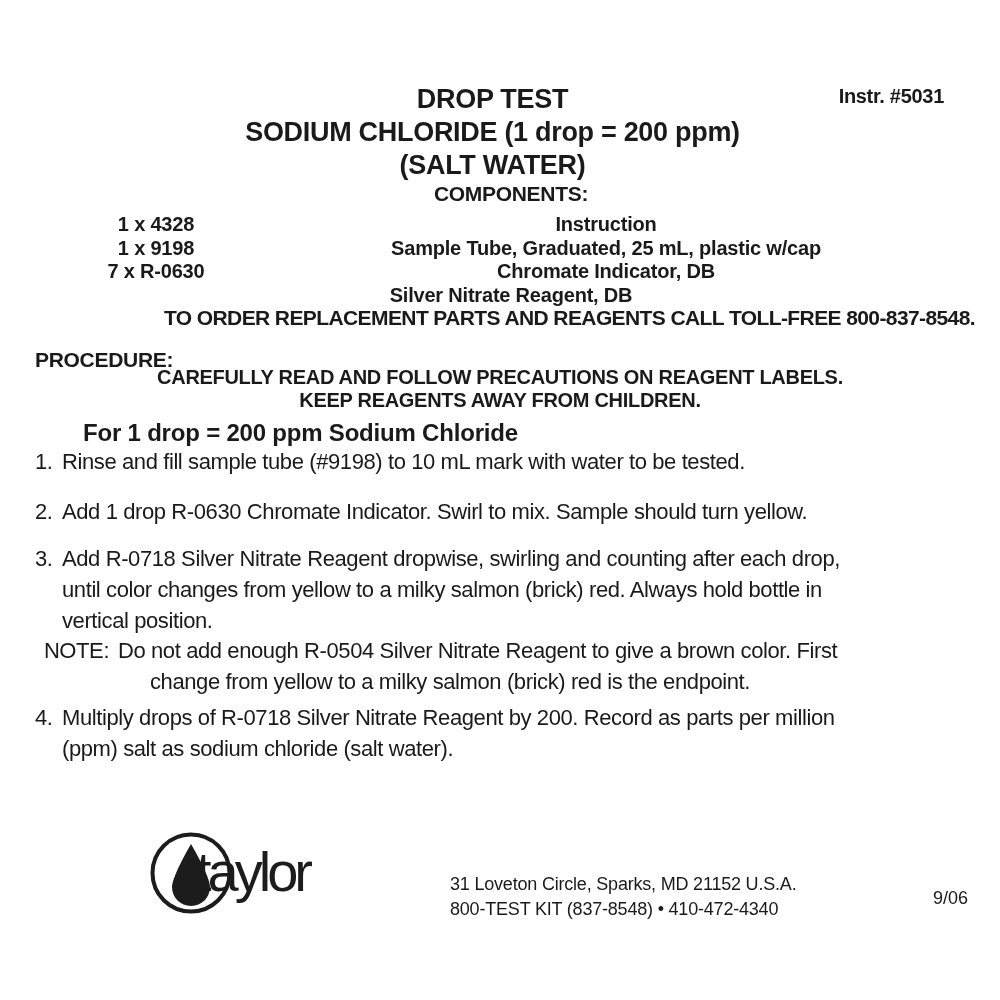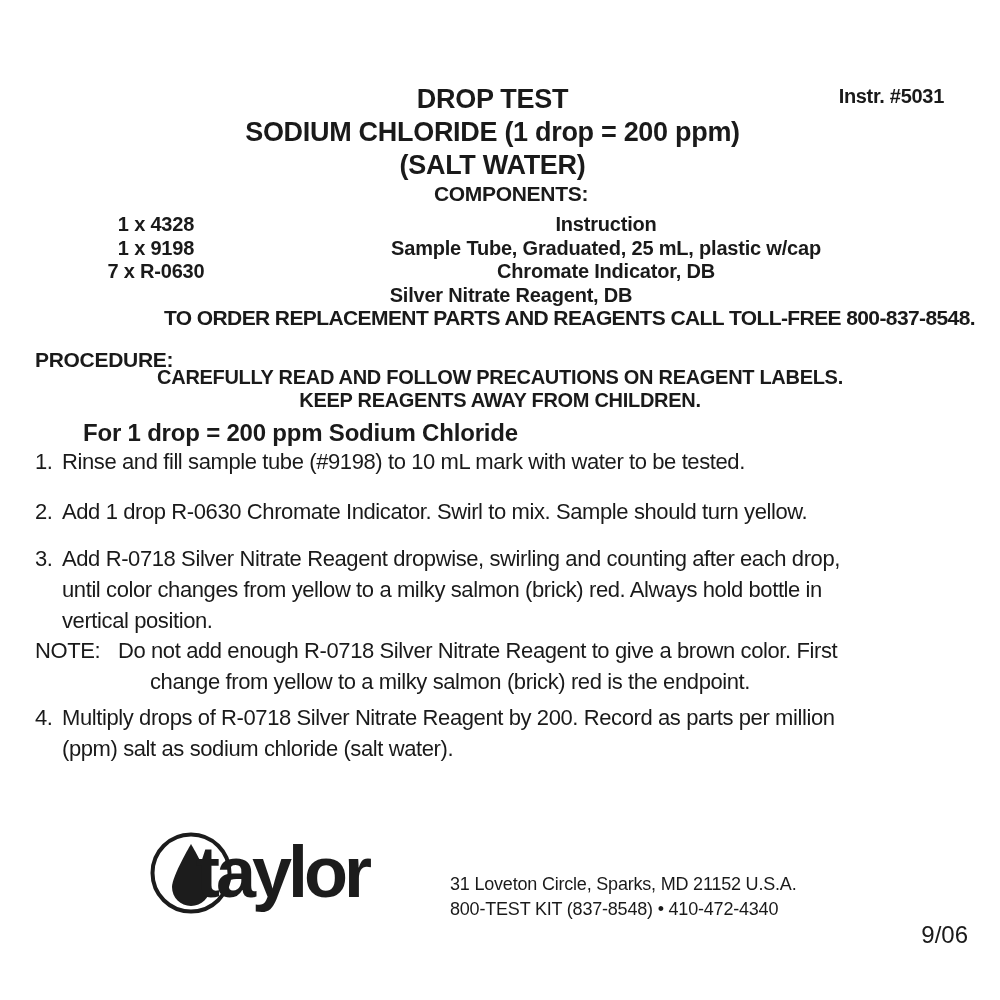--- a/index.html
+++ b/index.html
@@ -60,35 +60,35 @@
     position: absolute; left: 35px; width: 935px;
     display: flex; font-size: 22px; line-height: 31px; letter-spacing: -0.4px;
   }
   .step-num { flex: 0 0 27px; }
   .step-text { flex: 1; white-space: pre-line; }
   .step-1 { top: 446px; }
   .step-2 { top: 496px; }
   .step-3 { top: 543px; }
   .step-4 { top: 702px; }
   .note-row { top: 635px; }
-  .note-label { flex: 0 0 83px; }
+  .note-label { flex: 0 0 83px; text-align: center; }
   .note-text { flex: 1; white-space: pre-line; padding-left: 32px; text-indent: -32px; }
   
   .logo { position: absolute; top: 832px; left: 150px; width: 82px; height: 82px; }
   .logo svg { display: block; width: 82px; height: 82px; }
   .wordmark {
     position: absolute; top: 833px; left: 196px;
-    font-weight: bold; font-size: 72px; line-height: 78px;
+    font-weight: normal; font-size: 56px; line-height: 78px;
     letter-spacing: -4px; color: #1c1c1c;
   }
   .address {
     position: absolute; top: 872px; left: 450px;
     font-size: 18px; line-height: 25px; letter-spacing: -0.2px;
   }
-  .revision { position: absolute; top: 921px; right: 32px; font-size: 24px; }
+  .revision { position: absolute; top: 888px; right: 32px; font-size: 18px; }
 </style>
 </head>
 <body>
 
 <div class="page">
 
   <div class="title-block">
     <div>DROP TEST</div>
     <div>SODIUM CHLORIDE (1 drop = 200 ppm)</div>
     <div>(SALT WATER)</div>
@@ -134,21 +134,21 @@
     <div class="step-text">Add 1 drop R-0630 Chromate Indicator. Swirl to mix. Sample should turn yellow.</div>
   </div>
   <div class="step step-3">
     <span class="step-num">3.</span>
     <div class="step-text">Add R-0718 Silver Nitrate Reagent dropwise, swirling and counting after each drop,
 until color changes from yellow to a milky salmon (brick) red. Always hold bottle in
 vertical position.</div>
   </div>
   <div class="step note-row">
     <span class="note-label">NOTE:</span>
-    <div class="note-text">Do not add enough R-0718 Silver Nitrate Reagent to give a brown color. First
+    <div class="note-text">Do not add enough R-0504 Silver Nitrate Reagent to give a brown color. First
 change from yellow to a milky salmon (brick) red is the endpoint.</div>
   </div>
   <div class="step step-4">
     <span class="step-num">4.</span>
     <div class="step-text">Multiply drops of R-0718 Silver Nitrate Reagent by 200. Record as parts per million
 (ppm) salt as sodium chloride (salt water).</div>
   </div>
 
   <div class="logo">
     <span>

